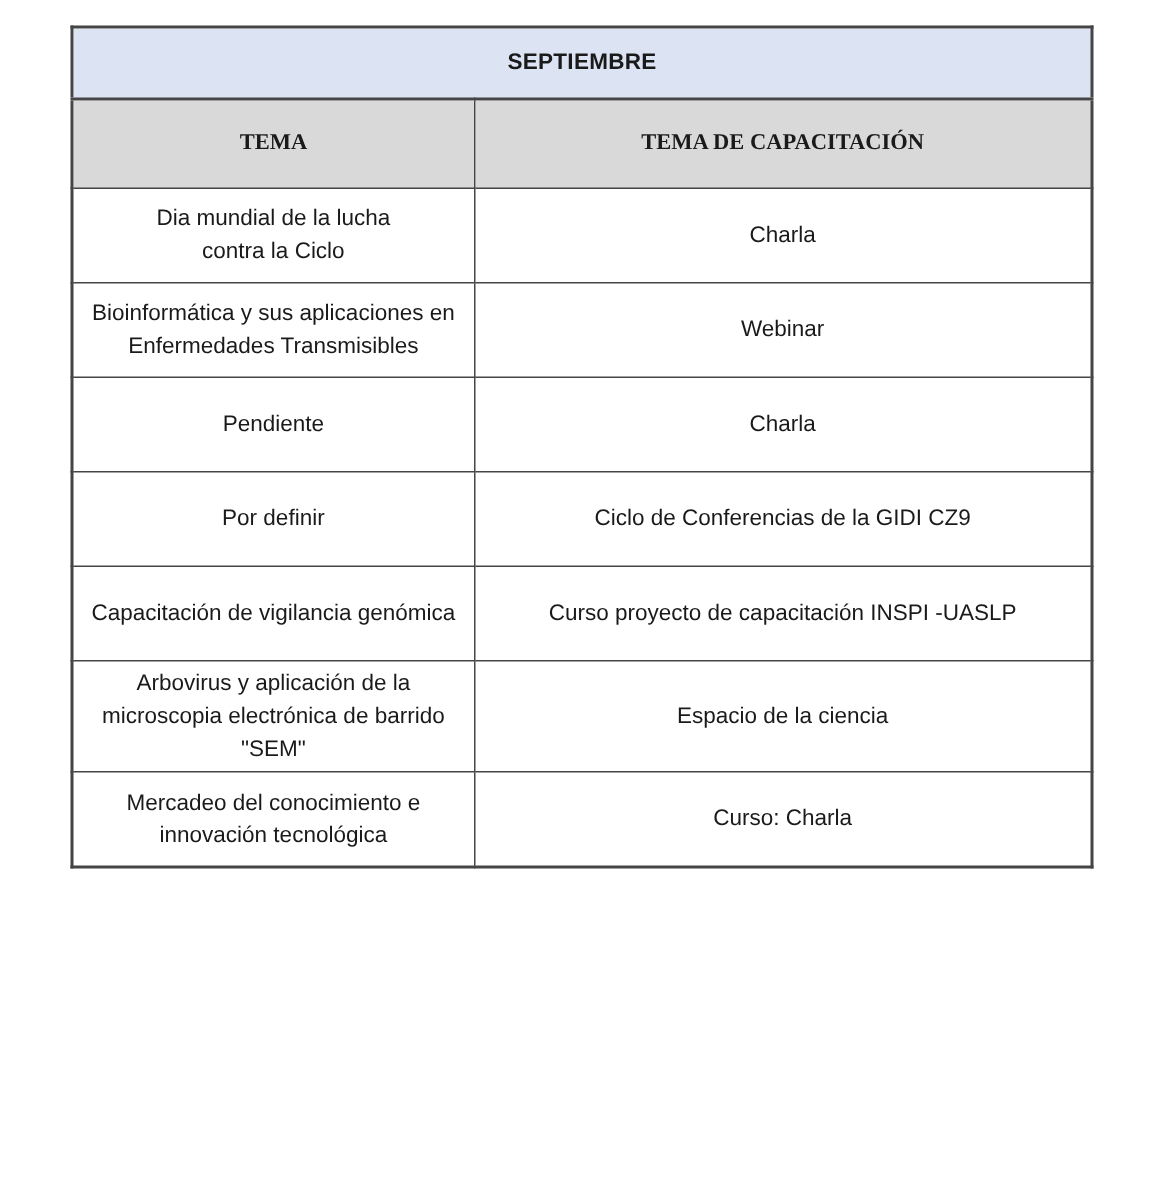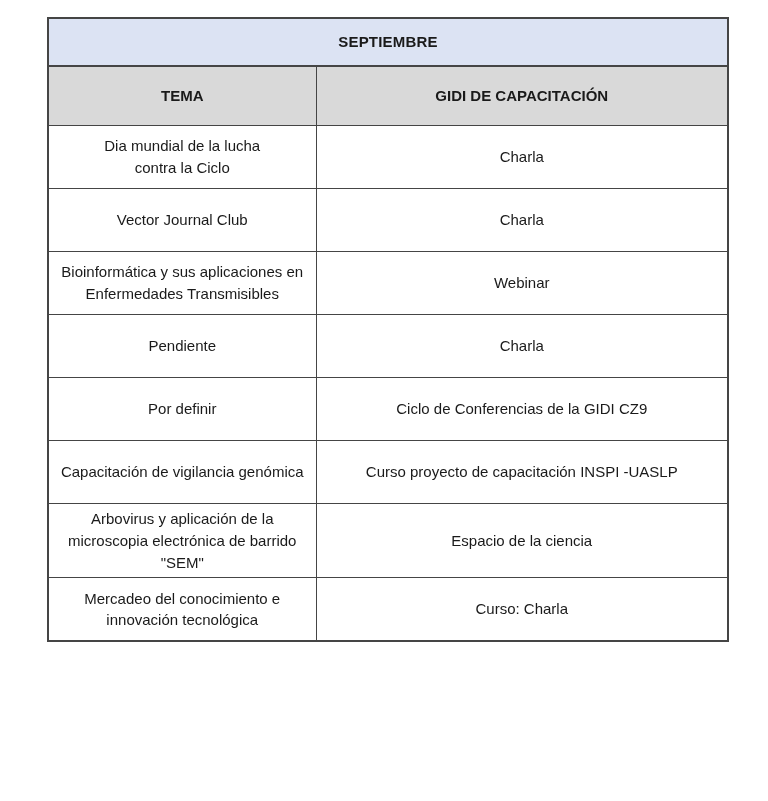--- a/index.html
+++ b/index.html
@@ -41,20 +41,21 @@
     background: #dce3f3;
     font-weight: bold;
     height: 38px;
     border-bottom: 2px solid #454545;
     letter-spacing: 0.2px;
   }
   tr.header-row th {
     background: #d9d9d9;
     font-weight: bold;
     height: 50px;
+    font-family: Liberation Serif, serif;
   }
   tr.data-row td {
     height: 54px;
     background: #ffffff;
   }
   td.cell-tema, td.cell-tipo {
     white-space: pre-line;
   }
 </style>
 </head>
@@ -65,29 +66,25 @@
     <colgroup>
       <col class="col-tema">
       <col class="col-tipo">
     </colgroup>
     <tbody>
       <tr class="month-row">
         <td colspan="2">SEPTIEMBRE</td>
       </tr>
       <tr class="header-row">
         <th>TEMA</th>
-        <th>GIDI DE CAPACITACIÓN</th>
+        <th>TEMA DE CAPACITACIÓN</th>
       </tr>
       <tr class="data-row">
         <td class="cell-tema">Dia mundial de la lucha
 contra la Ciclo</td>
-        <td class="cell-tipo">Charla</td>
-      </tr>
-      <tr class="data-row">
-        <td class="cell-tema">Vector Journal Club</td>
         <td class="cell-tipo">Charla</td>
       </tr>
       <tr class="data-row">
         <td class="cell-tema">Bioinformática y sus aplicaciones en
 Enfermedades Transmisibles</td>
         <td class="cell-tipo">Webinar</td>
       </tr>
       <tr class="data-row">
         <td class="cell-tema">Pendiente</td>
         <td class="cell-tipo">Charla</td>

